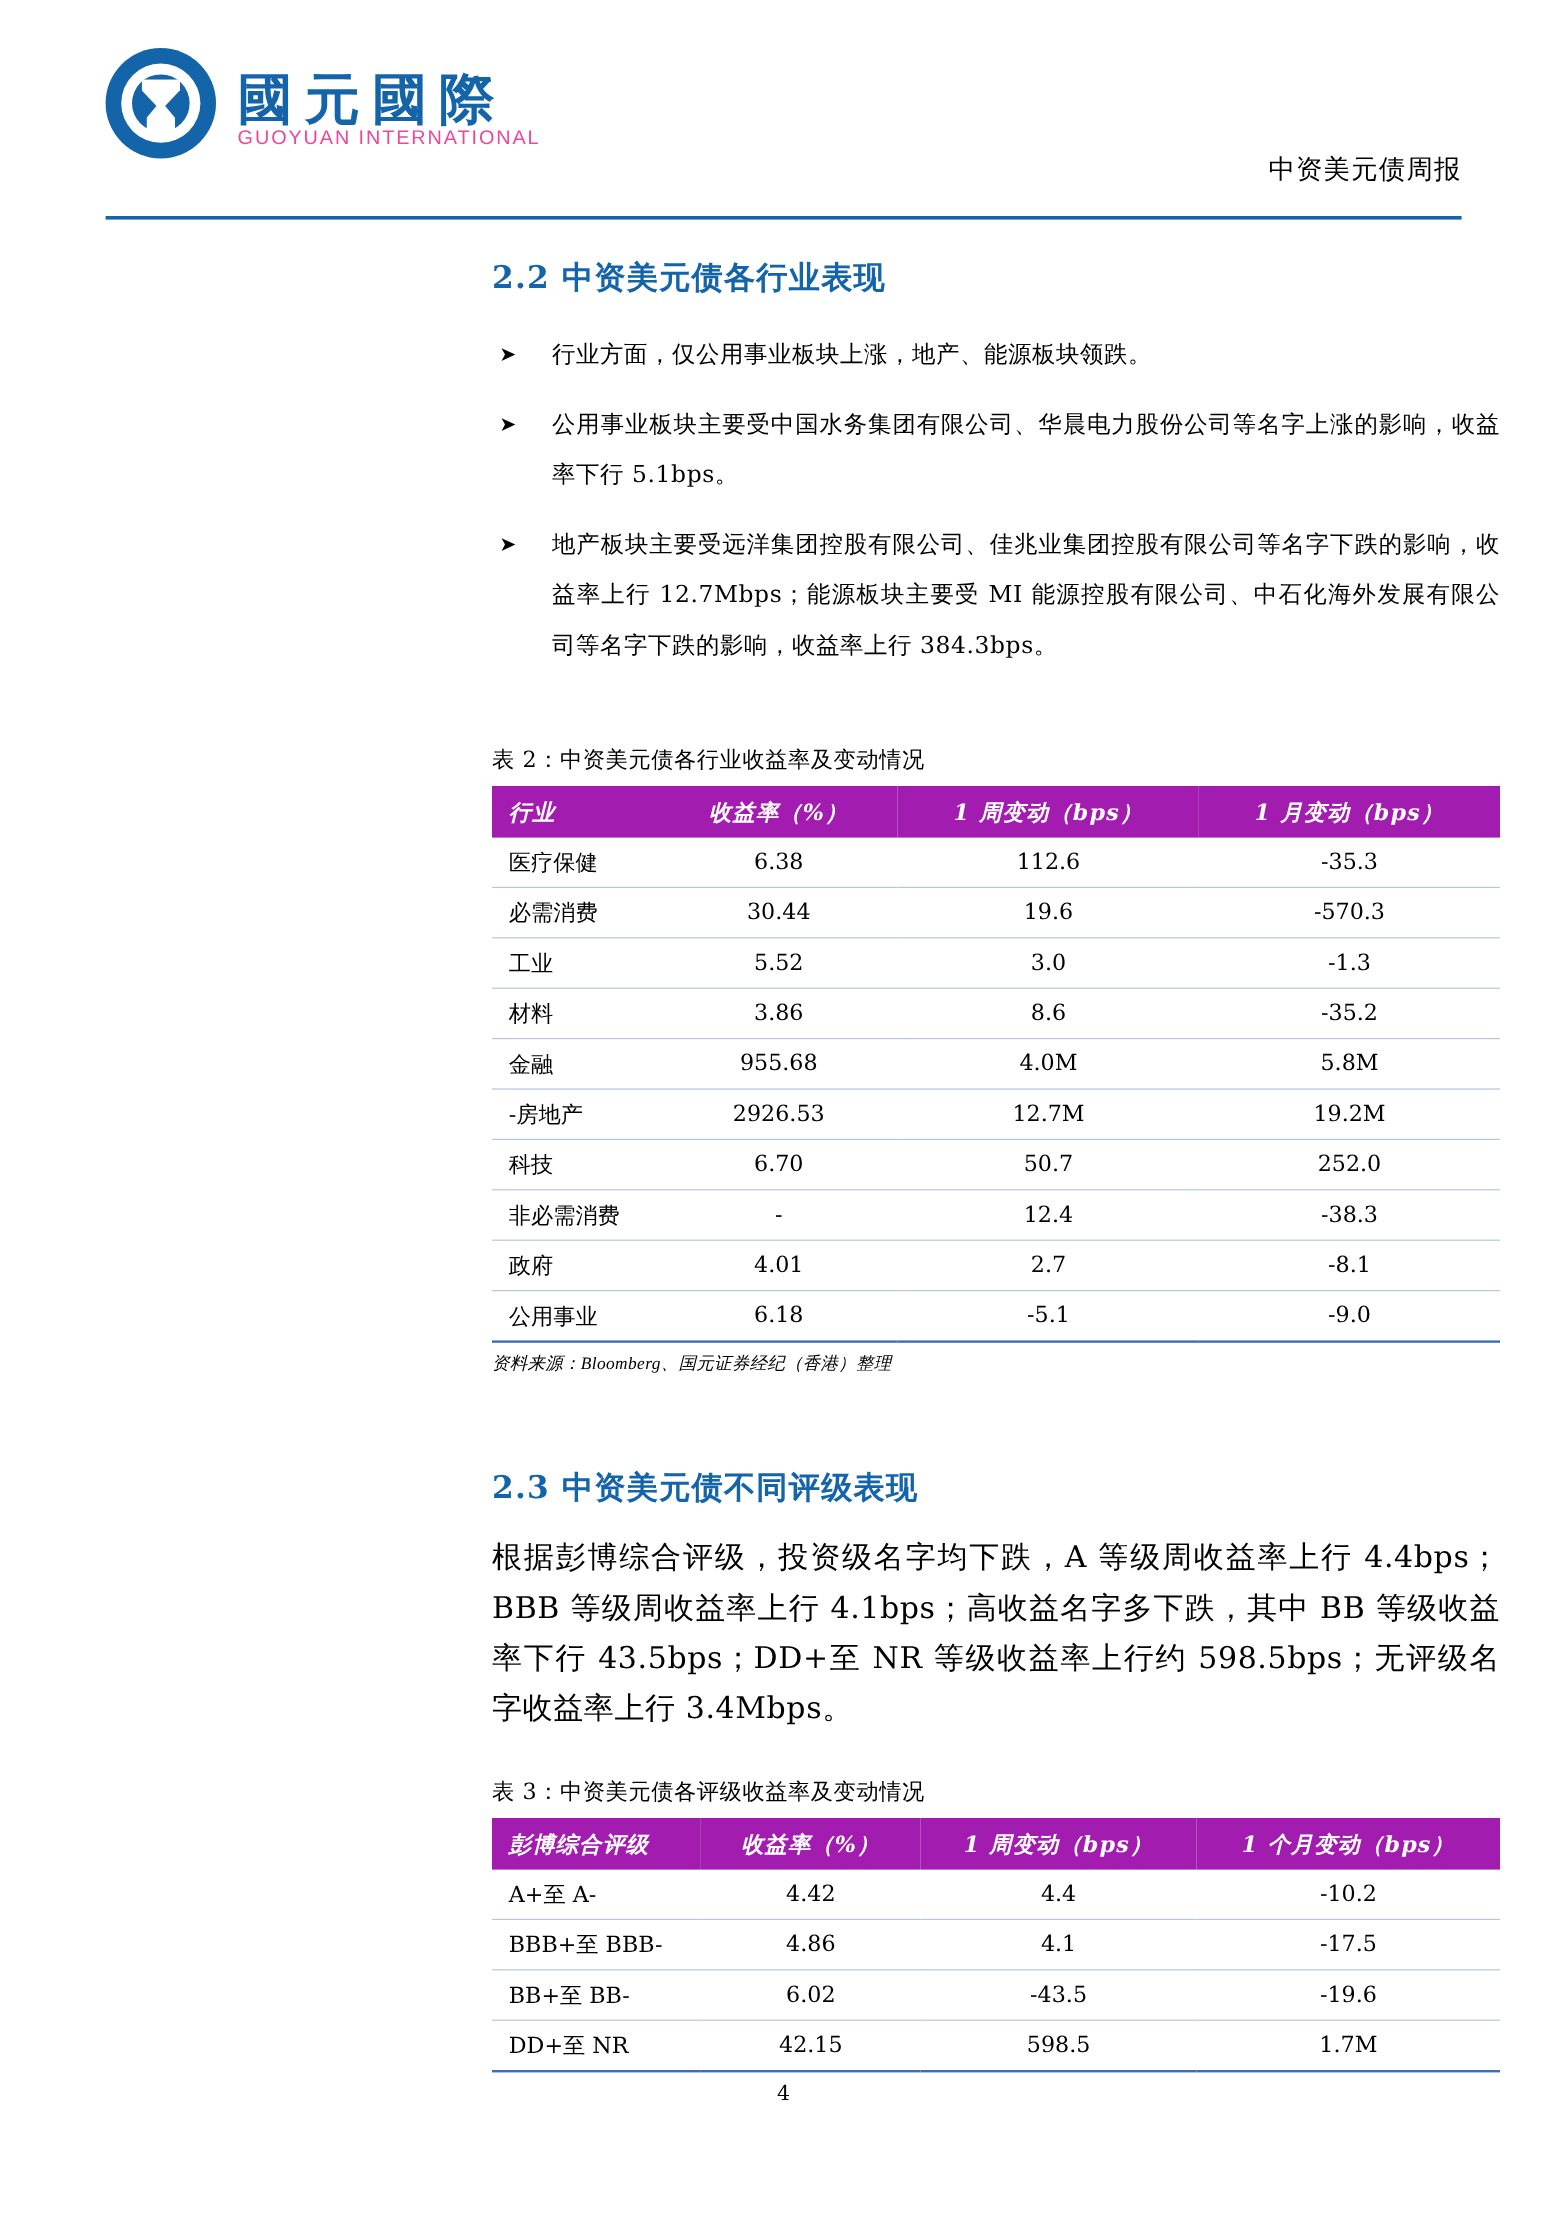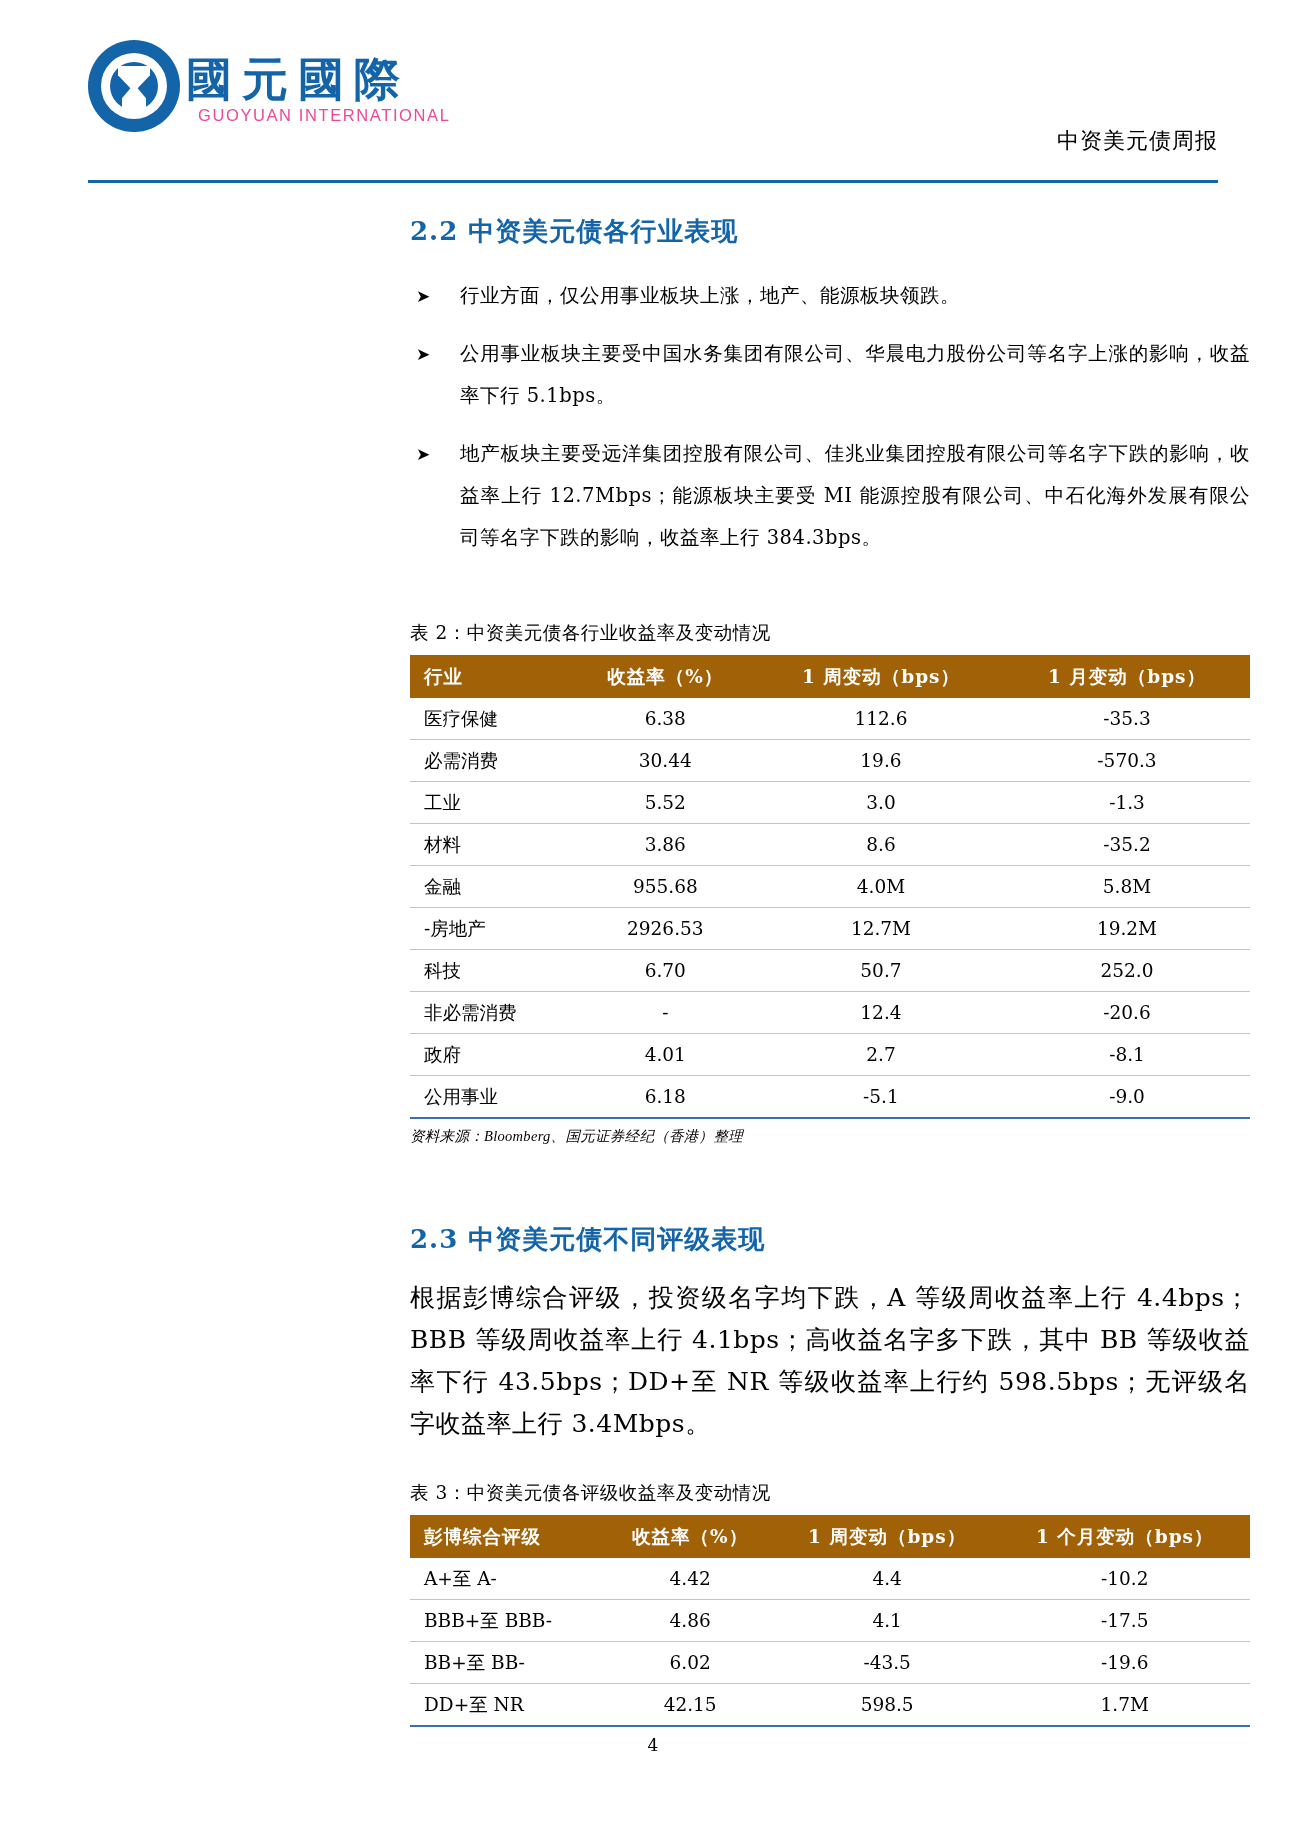--- a/index.html
+++ b/index.html
@@ -71,26 +71,26 @@
     clip-path: polygon(0 0, 100% 0, 100% 22%, 50% 62%, 0 22%);
   }
   .logo-mark .notch2 {
     position: absolute;
     left: 34px; top: 44px;
     width: 24px; height: 26px;
     background: #ffffff;
     clip-path: polygon(50% 0, 100% 55%, 100% 100%, 0 100%, 0 55%);
   }
   .logo-text-cn {
-    font-family: Liberation Mono, monospace;
+    font-family: Liberation Serif, serif;
     font-weight: bold;
     font-size: 46px;
     color: #1464aa;
     letter-spacing: 10px;
-    margin-left: 6px;
+    margin-left: 18px;
     line-height: 1;
     padding-bottom: 6px;
   }
   .logo-text-en {
     position: absolute;
     left: 110px;
     top: 66px;
     font-family: "Liberation Sans", sans-serif;
     font-size: 16.5px;
     color: #ec4899;
@@ -151,27 +151,28 @@
     letter-spacing: 0.5px;
     margin: 0 0 10px 0;
   }
 
   table.dataTable {
     border-collapse: collapse;
     width: 100%;
     font-size: 18.5px;
   }
   table.dataTable thead th {
-    background: #a16207;
+    background: #a21caf;
     color: #ffffff;
     font-weight: bold;
-    padding: 9px 6px;
+    padding: 9px 22px;
     letter-spacing: 1px;
     border: none;
     font-size: 18.5px;
+    font-style: italic;
   }
   table.dataTable thead th.left {
     text-align: left;
     padding-left: 14px;
   }
   table.dataTable tbody td {
     border-bottom: 1px solid #b8c6dd;
     padding: 8px 6px;
     text-align: center;
     font-size: 18.5px;
@@ -304,21 +305,21 @@
         <tr>
           <td class="left">科技</td>
           <td>6.70</td>
           <td>50.7</td>
           <td>252.0</td>
         </tr>
         <tr>
           <td class="left">非必需消费</td>
           <td>-</td>
           <td>12.4</td>
-          <td>-20.6</td>
+          <td>-38.3</td>
         </tr>
         <tr>
           <td class="left">政府</td>
           <td>4.01</td>
           <td>2.7</td>
           <td>-8.1</td>
         </tr>
         <tr>
           <td class="left">公用事业</td>
           <td>6.18</td>

